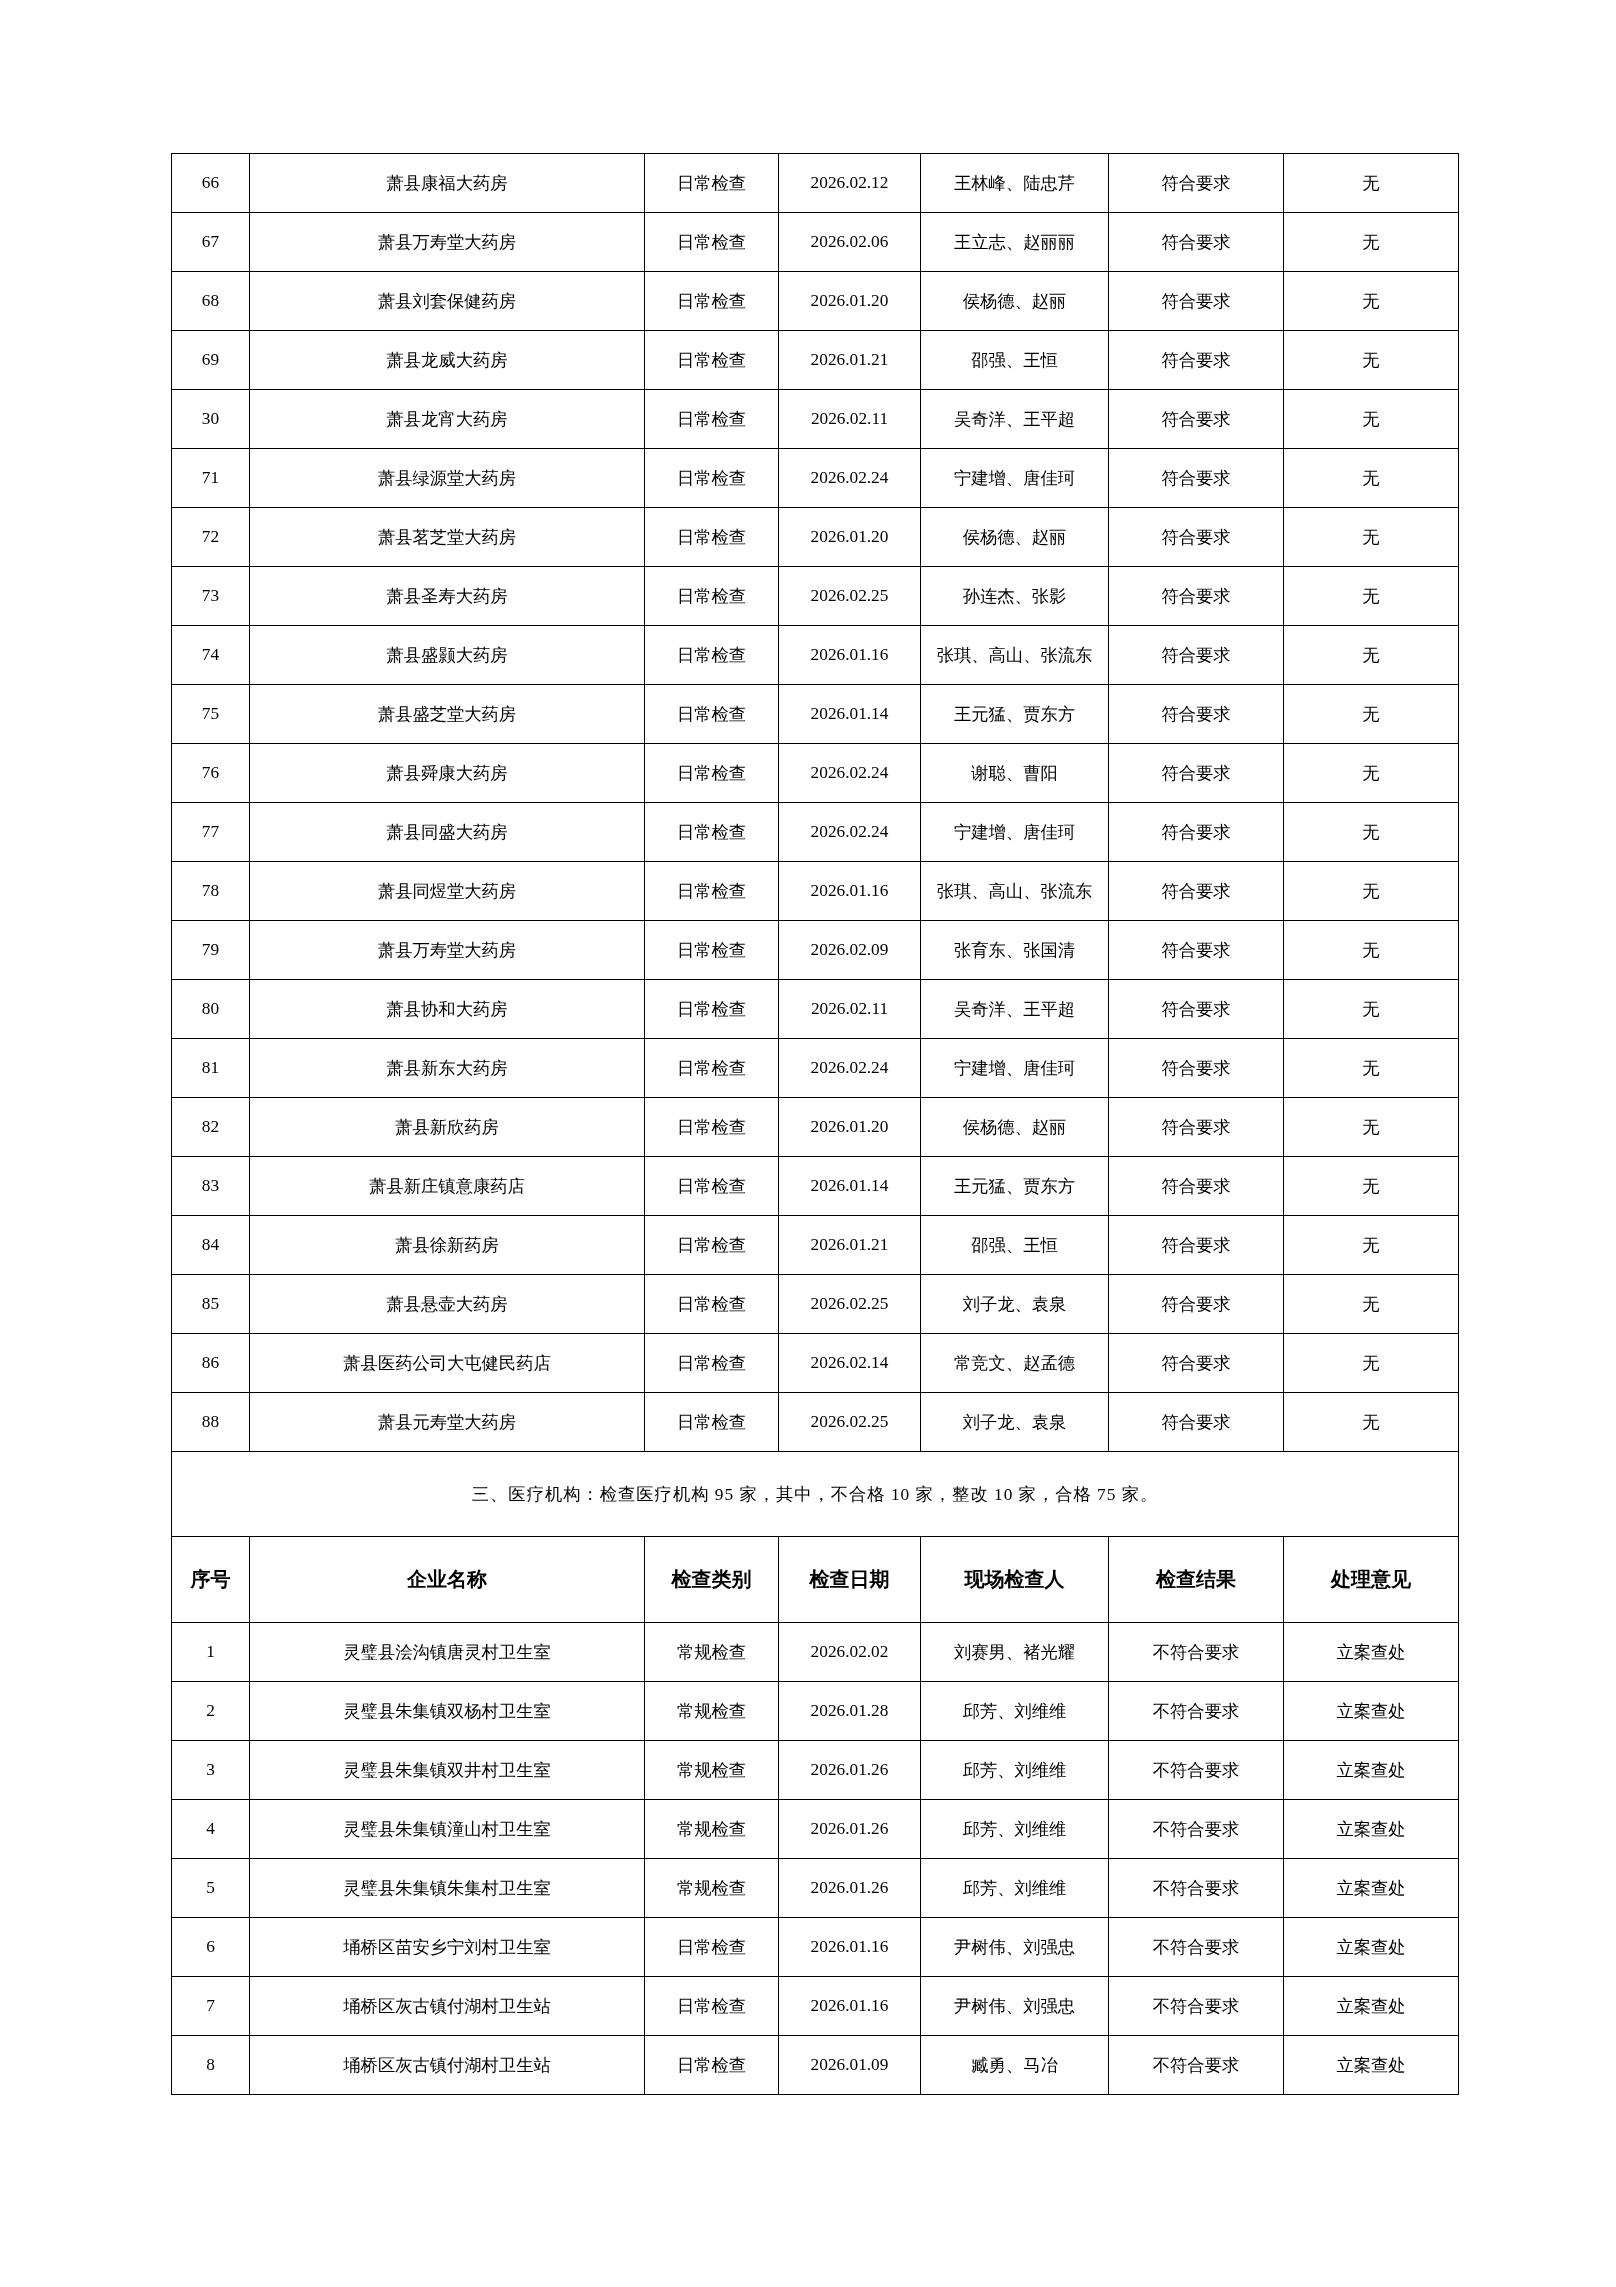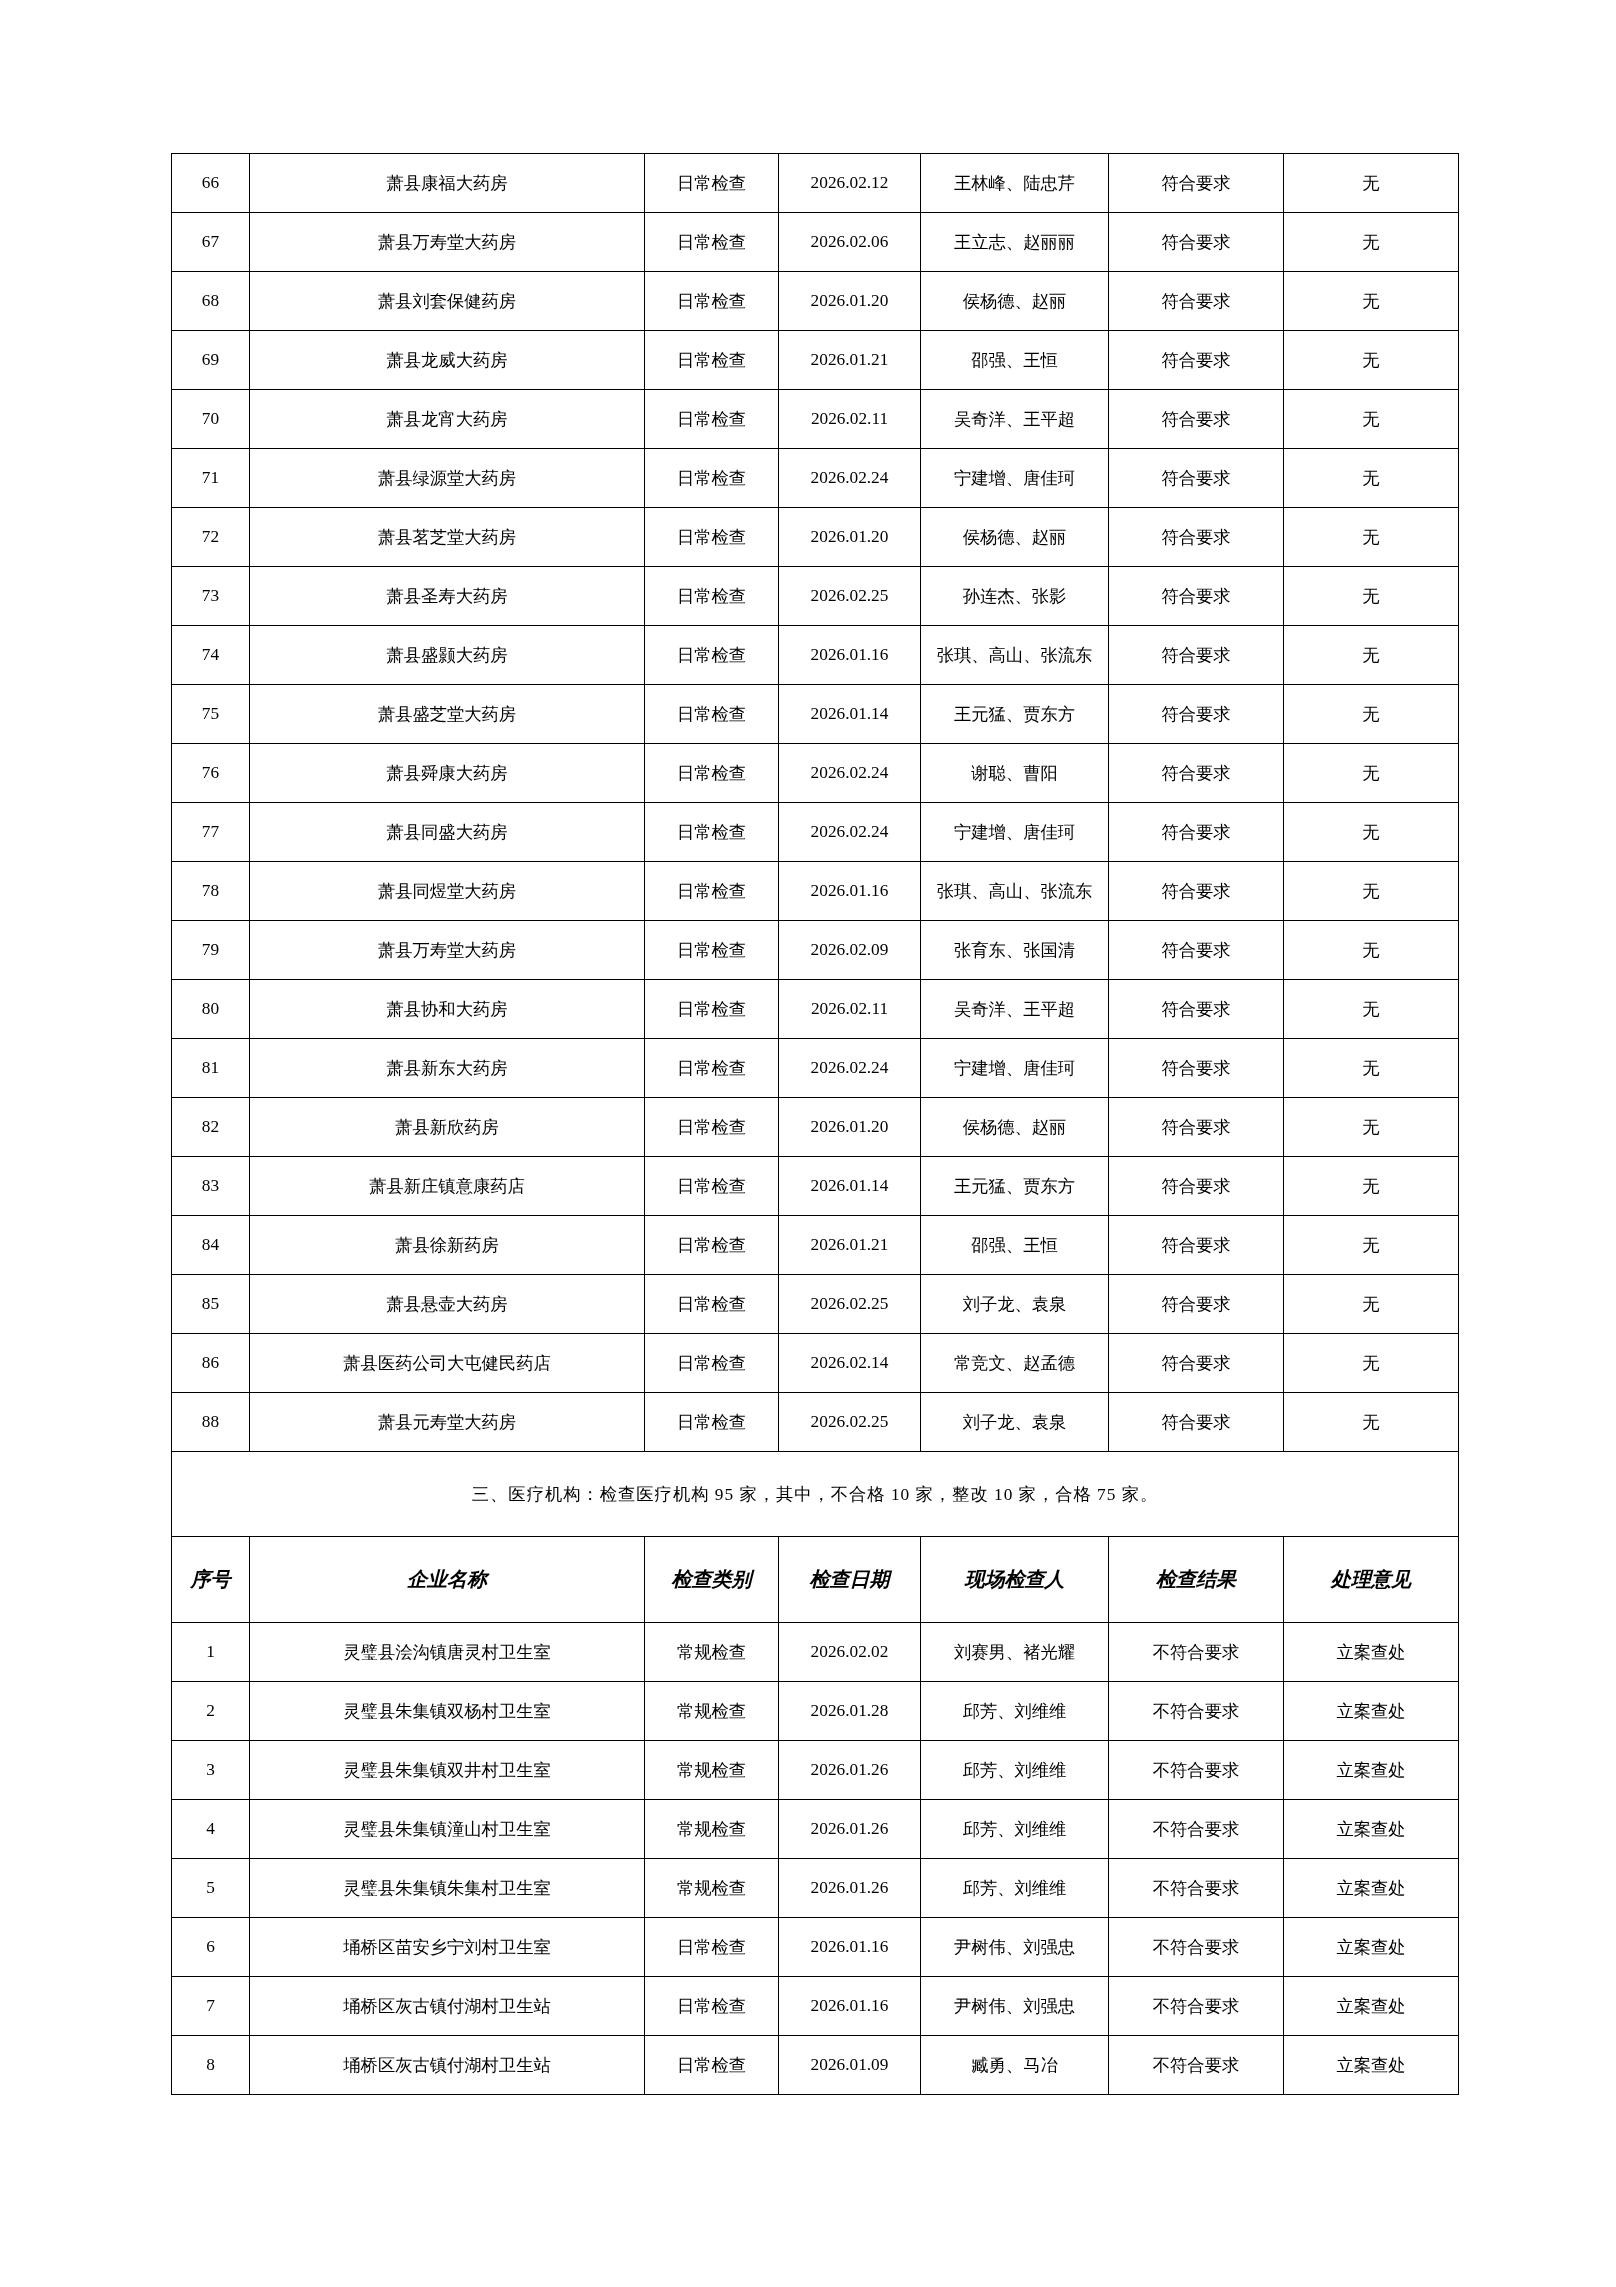--- a/index.html
+++ b/index.html
@@ -48,21 +48,20 @@
     text-align: left;
     padding-left: 17.3px;
     font-size: 27px;
     font-weight: bold;
     letter-spacing: 1px;
   }
   tr.header-row { height: 86px; }
   tr.header-row th {
     font-size: 20px;
     font-weight: bold;
-    font-style: italic;
   }
 </style>
 </head>
 <body>
 
 <div id="page">
   <table class="inspection">
     <colgroup>
       <col style="width:78px">
       <col style="width:395px">
@@ -104,21 +103,21 @@
         <tr class="data-row">
           <td>69</td>
           <td class="cell-name">萧县龙威大药房</td>
           <td>日常检查</td>
           <td>2026.01.21</td>
           <td>邵强、王恒</td>
           <td>符合要求</td>
           <td>无</td>
         </tr>
         <tr class="data-row">
-          <td>70</td>
+          <td>30</td>
           <td class="cell-name">萧县龙宵大药房</td>
           <td>日常检查</td>
           <td>2026.02.11</td>
           <td>吴奇洋、王平超</td>
           <td>符合要求</td>
           <td>无</td>
         </tr>
         <tr class="data-row">
           <td>71</td>
           <td class="cell-name">萧县绿源堂大药房</td>

